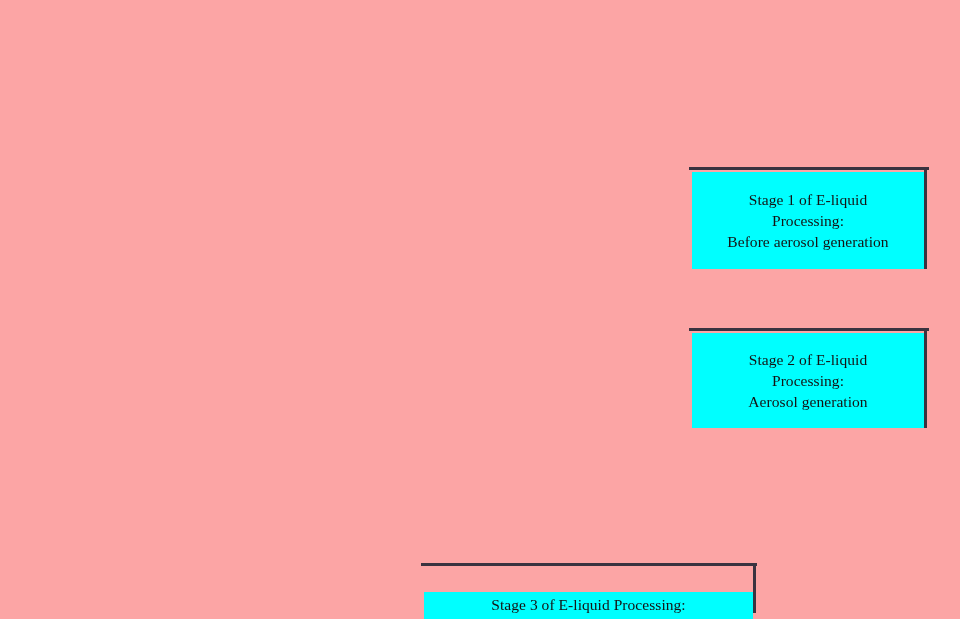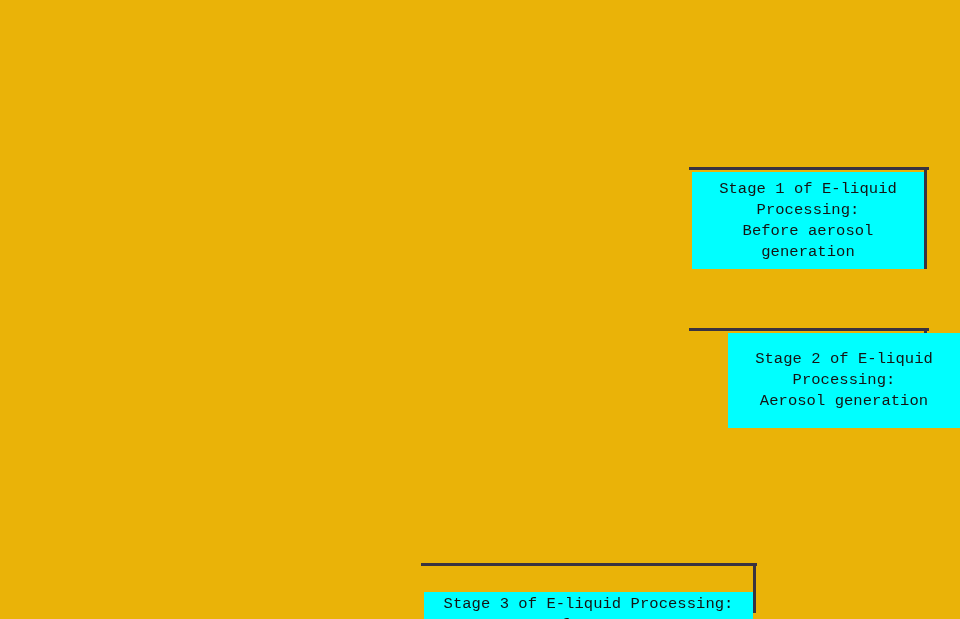--- a/index.html
+++ b/index.html
@@ -4,23 +4,23 @@
 <style>
   html, body {
     margin: 0;
     padding: 0;
     background: #000000;
   }
   #canvas {
     position: relative;
     width: 960px;
     height: 619px;
-    background: #eab308;
+    background: #fca5a5;
     overflow: hidden;
-    font-family: Liberation Mono, monospace;
+    font-family: Liberation Serif, serif;
   }
 
   
   .node {
     position: absolute;
     box-sizing: border-box;
     background: #00ffff;
     color: #141414;
     display: flex;
     align-items: center;
@@ -51,21 +51,21 @@
     display: block;
     width: 100%;
   }
 
   
   #node-stage-1            { left: 692px; top: 172px; width: 232px; height: 97px; }
   #node-stage-1-shadow-top { left: 689px; top: 167px; width: 240px; }
   #node-stage-1-shadow-right { left: 924px; top: 167px; height: 102px; }
 
   
-  #node-stage-2            { left: 692px; top: 333px; width: 232px; height: 95px; margin-left: 36px; }
+  #node-stage-2            { left: 692px; top: 333px; width: 232px; height: 95px; }
   #node-stage-2-shadow-top { left: 689px; top: 328px; width: 240px; }
   #node-stage-2-shadow-right { left: 924px; top: 328px; height: 100px; }
 
   
   #node-stage-3            { left: 424px; top: 568px; width: 329px; height: 45px; margin-top: 24px; }
   #node-stage-3-shadow-top { left: 421px; top: 563px; width: 336px; }
   #node-stage-3-shadow-right { left: 753px; top: 563px; height: 50px; }
 </style>
 </head>
 <body>

